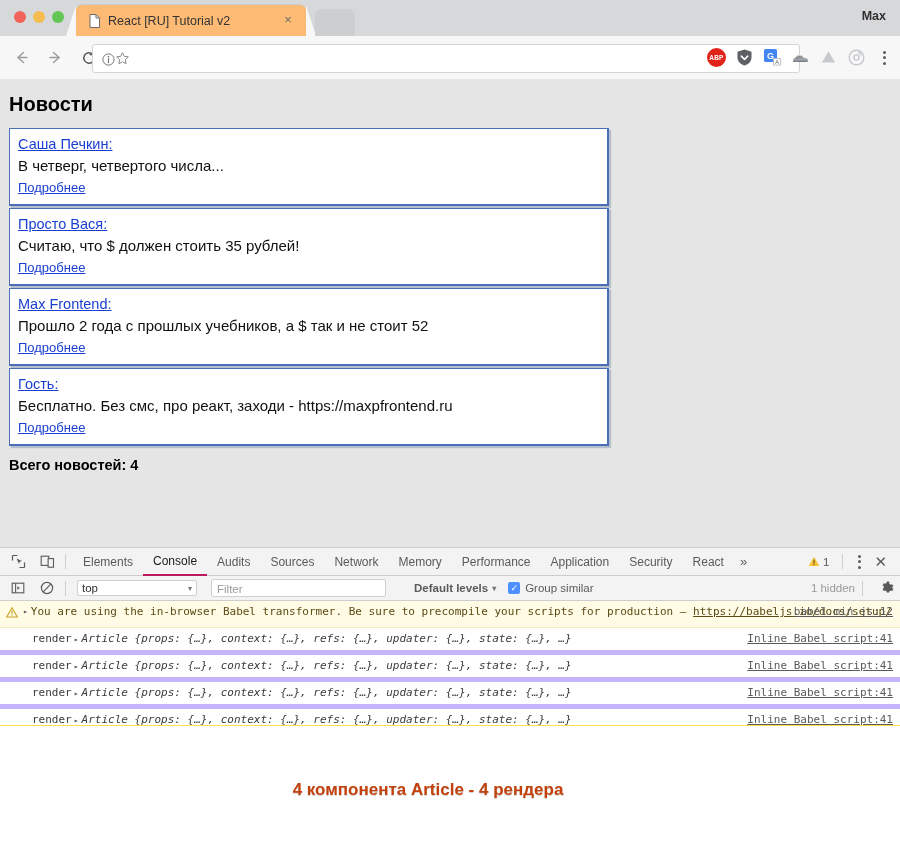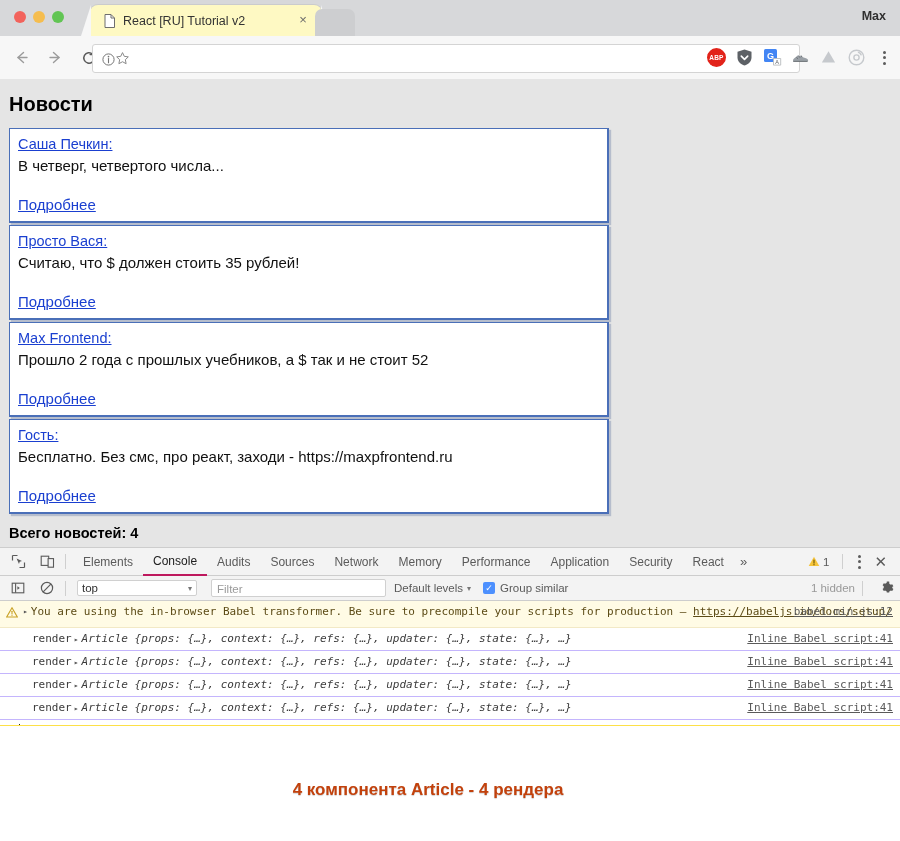--- a/index.html
+++ b/index.html
@@ -16,22 +16,22 @@
     position: absolute; left:0; top:0; width:900px; height:36px;
     background: #d7d8da;
   }
   .traffic { position:absolute; left:14px; top:11px; display:flex; gap:7px; }
   .tl { width:12px; height:12px; border-radius:50%; }
   .tl.red{ background:#f2635c; }
   .tl.yellow{ background:#f5bd4f; }
   .tl.green{ background:#62c554; }
 
   .tab {
-    position:absolute; left:90px; top:5px; width:232px; height:31px;
-    background:#fef9c3; border-radius:8px 8px 0 0;
+    position:absolute; left:75px; top:5px; width:232px; height:31px;
+    background:#fdba74; border-radius:8px 8px 0 0;
     box-shadow: 0 -1px 0 rgba(0,0,0,.06);
     display:flex; align-items:center;
   }
   .tab::before{
     content:""; position:absolute; left:-9px; bottom:0;
     width:0;height:0; border-style:solid; border-width:0 0 31px 10px;
     border-color:transparent transparent #f7f7f7 transparent;
   }
   .tab::after{
     content:""; position:absolute; right:-9px; bottom:0;
@@ -122,22 +122,22 @@
     padding:5px 8px 6px 8px; box-sizing:border-box;
   }
   .a-author{
     display:inline-block; font-size:14.5px; color:#1a3fd0;
     text-decoration:underline; line-height:20px;
   }
   .a-text{
     font-size:15px; color:#111; line-height:22px; margin-top:1px;
   }
   .a-more{
-    display:inline-block; font-size:15px; color:#1a3fd0;
-    text-decoration:underline; line-height:21px; margin-top:17px;
+    display:inline-block; font-size:13px; color:#1a3fd0;
+    text-decoration:underline; line-height:21px; margin-top:0;
   }
   .total{
     margin:11px 0 0 9px; font-size:14.5px; font-weight:700; color:#000;
   }
 
   
   .devtools{
     position:absolute; left:0; top:547px; width:900px; height:178px;
     background:#fde047; border-top:1px solid #cdcdcd;
     font-family:"Liberation Sans", sans-serif;
@@ -179,36 +179,36 @@
     border:1px solid #d0d0d0; border-radius:2px; display:flex;
     align-items:center; padding:0 4px; font-size:11.5px; color:#303030;
     box-sizing:border-box;
   }
   .ctx-select .caret{ margin-left:auto; font-size:8px; color:#777; }
   .filter-input{
     width:175px; height:18px; margin-left:14px; background:#fff;
     border:1px solid #d0d0d0; border-radius:2px; padding:0 5px;
     font-size:11.5px; color:#9a9a9a; line-height:18px; box-sizing:border-box;
   }
-  .levels{ margin-left:8px; display:flex; align-items:center; gap:4px; }
+  .levels{ margin-left:28px; display:flex; align-items:center; gap:4px;font-weight:bold; }
   .levels .caret{ font-size:8px; color:#777; }
   .grp{ margin-left:12px; display:flex; align-items:center; gap:5px; }
   .cbox{
     width:12px; height:12px; background:#4d90fe; border-radius:2px;
     color:#fff; font-size:9px; display:flex; align-items:center; justify-content:center;
   }
   .hidden-count{ margin-left:auto; font-size:11.5px; color:#9a9a9a; }
   .gear{ margin:0 6px 0 10px; width:14px; height:14px; color:#5a5a5a; }
 
   .console-body{
     position:relative; height:124px; background:#fff; overflow:hidden;
     font-family:"DejaVu Sans Mono", monospace;
   }
   .msg{
-    position:relative; border-bottom:1px solid #c4b5fd;
+    position:relative; border-bottom:5px solid #c4b5fd;
     display:flex; align-items:flex-start; font-size:11px; line-height:21px;
     min-height:21px;
   }
   .msg.warning{
     background:#fffbe5; border-bottom:1px solid #f2e9c6;
     padding:0 0 2px 0;
   }
   .msg .tri{
     width:13px; flex:0 0 auto; margin:3px 2px 0 6px;
   }

